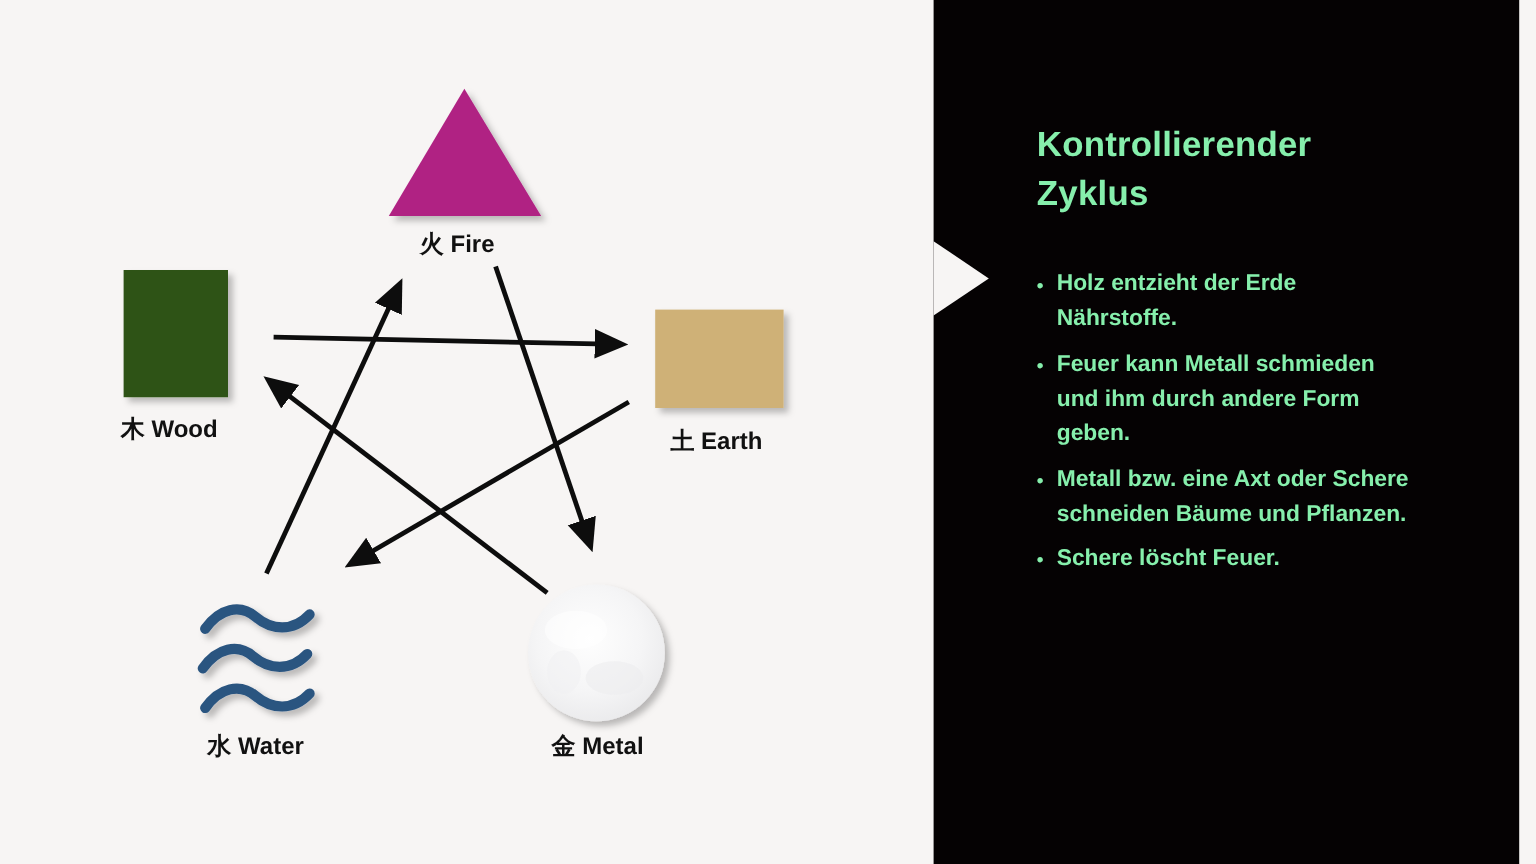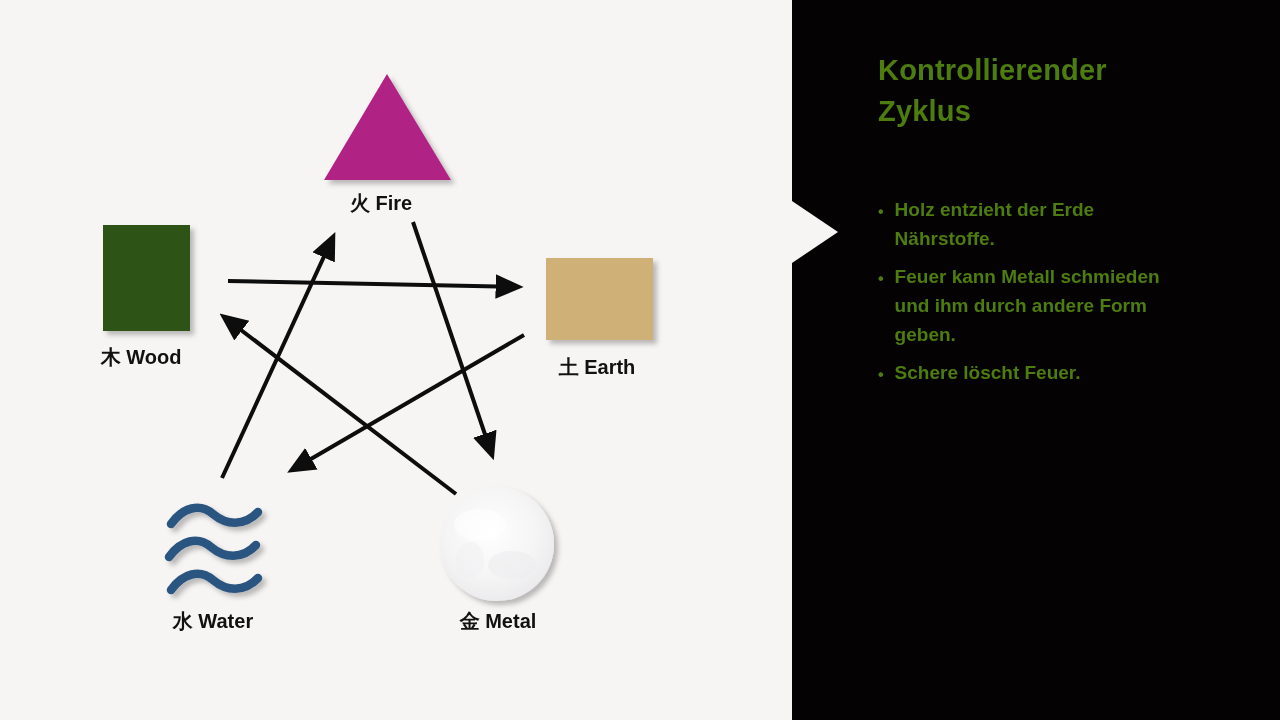--- a/index.html
+++ b/index.html
@@ -13,25 +13,25 @@
   }
 
   .canvas {
     position: absolute;
     left: 0; top: 0;
     width: 792px; height: 720px;
   }
 
   .panel {
     position: absolute;
-    right: 0; top: 0;
+    right: 14px; top: 0;
     width: 488px; height: 720px;
     background: #050203;
-    color: #4d7c0f;
-    padding: 50px 52px 0 86px;
+    color: #86efac;
+    padding: 101px 52px 0 86px;
   }
 
   .panel-notch {
     position: absolute;
     left: 0; top: 201px;
     width: 0; height: 0;
     border-top: 31px solid transparent;
     border-bottom: 31px solid transparent;
     border-left: 46px solid #F7F5F4;
   }
@@ -39,21 +39,21 @@
   .panel-title {
     font-size: 29px;
     font-weight: bold;
     line-height: 1.42;
     max-width: 300px;
     letter-spacing: 0.2px;
   }
 
   .bullet-list {
     list-style: none;
-    margin-top: 64px;
+    margin-top: 40px;
     max-width: 318px;
   }
   .bullet-list li {
     display: flex;
     font-size: 19px;
     font-weight: bold;
     line-height: 1.52;
     margin-bottom: 9px;
   }
   .bullet-list li .dot::before {
@@ -132,18 +132,22 @@
       <li>
           <span class="dot"></span>
           <span>Holz entzieht der Erde Nährstoffe.</span>
         </li>
       <li>
           <span class="dot"></span>
           <span>Feuer kann Metall schmieden und ihm durch andere Form geben.</span>
         </li>
       <li>
           <span class="dot"></span>
+          <span>Metall bzw. eine Axt oder Schere schneiden Bäume und Pflanzen.</span>
+        </li>
+      <li>
+          <span class="dot"></span>
           <span>Schere löscht Feuer.</span>
         </li>
     </ul>
   </div>
 
 </div>
 
 </body></html>

